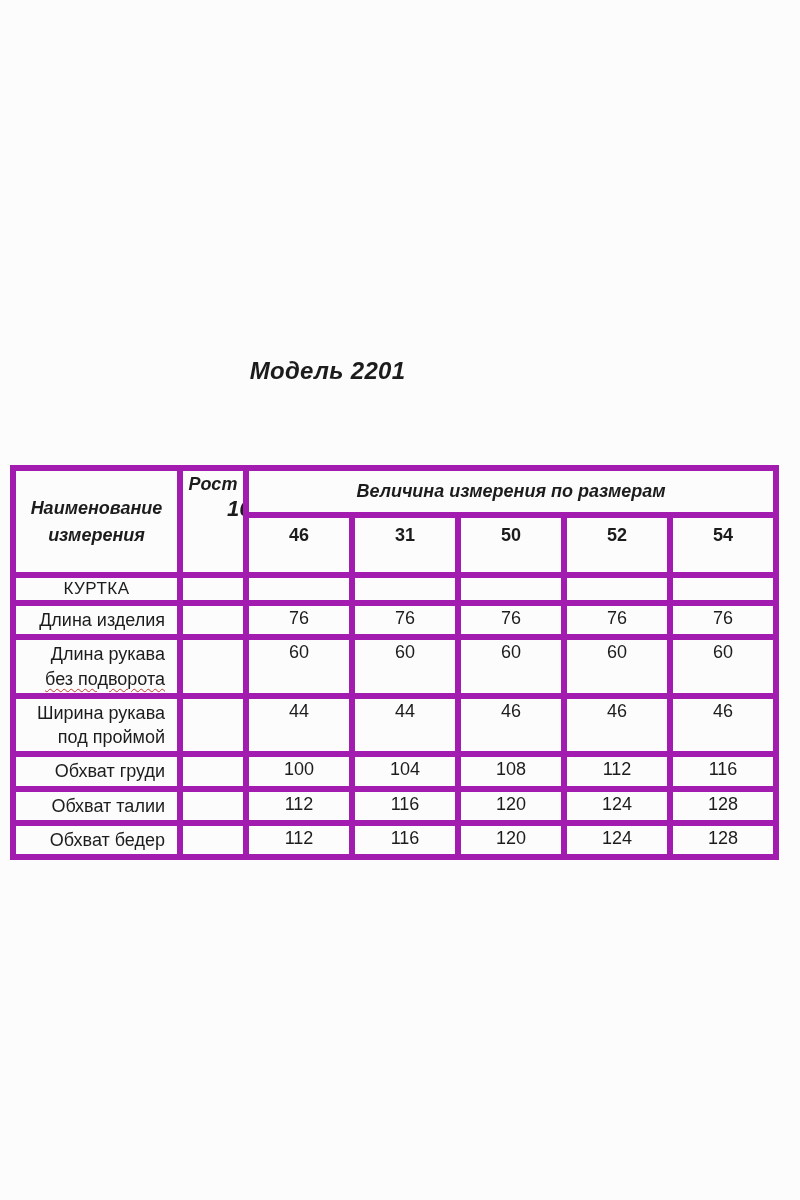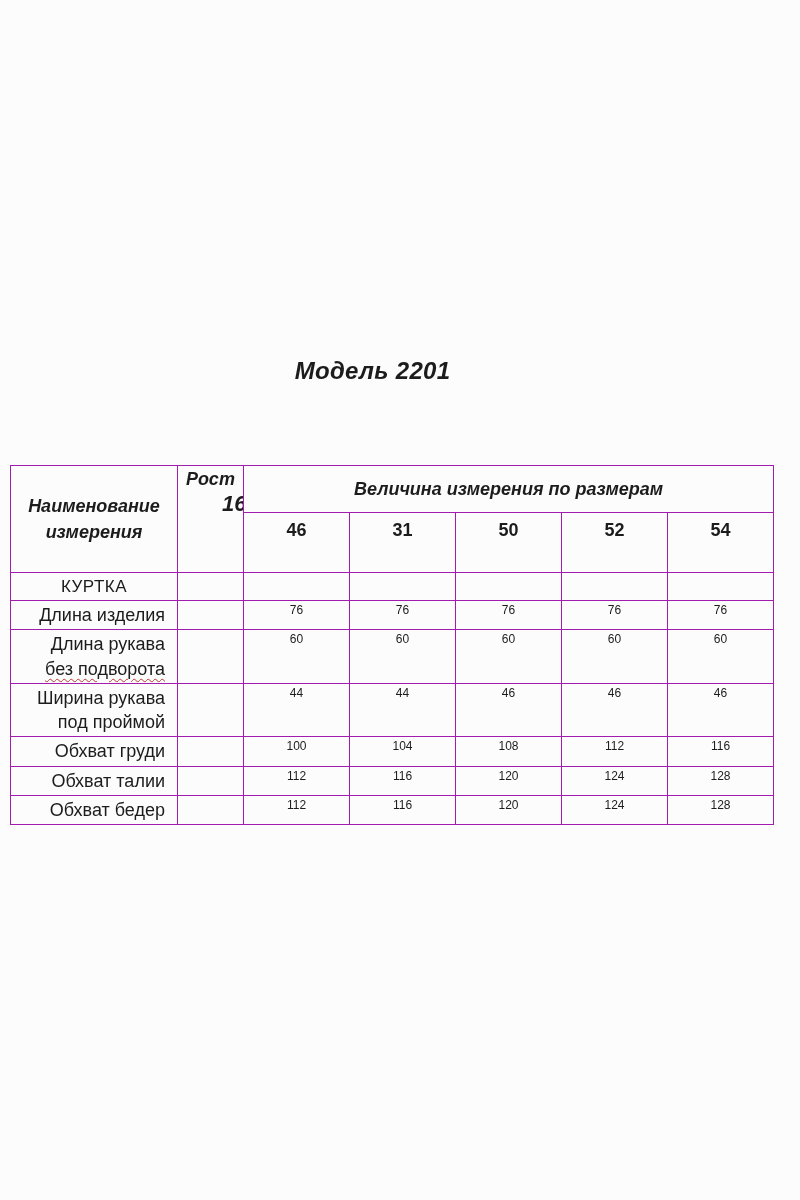--- a/index.html
+++ b/index.html
@@ -19,42 +19,41 @@
   .model-title {
     position: absolute;
     top: 357px;
     left: 0;
     width: 655px;
     text-align: center;
     font-size: 24px;
     font-weight: bold;
     font-style: italic;
     letter-spacing: 0.3px;
-    margin-left: 45px;
   }
   .main-title {
     position: absolute;
     top: 401px;
     left: 0;
     width: 660px;
     text-align: center;
     font-size: 23px;
     font-weight: bold;
     letter-spacing: 0.3px;
   }
   table.size-table {
     position: absolute;
     left: 10px;
     top: 465px;
     border-collapse: collapse;
     table-layout: fixed;
     width: 763px;
   }
   .size-table th, .size-table td {
-    border: 1px solid #a21caf;
+    border: 6px solid #a21caf;
     padding: 0;
     overflow: hidden;
   }
   
   th.name-th {
     font-style: italic;
     font-weight: bold;
     font-size: 18px;
     line-height: 1.45;
     text-align: center;
@@ -116,21 +115,21 @@
   .misspell {
     text-decoration: underline;
     text-decoration-style: wavy;
     text-decoration-color: #c0392b;
     text-decoration-thickness: 1px;
     text-underline-offset: 3px;
   }
   td.value-td {
     text-align: center;
     vertical-align: top;
-    font-size: 12px;
+    font-size: 18px;
     padding-top: 2px;
   }
   
   tr.hrow1 { height: 47px; }
   tr.hrow2 { height: 60px; }
   tr.r-section { height: 28px; }
   tr.r-single  { height: 28px; }
   tr.r-double  { height: 52px; margin-left: 26px; }
 </style>
 </head>

